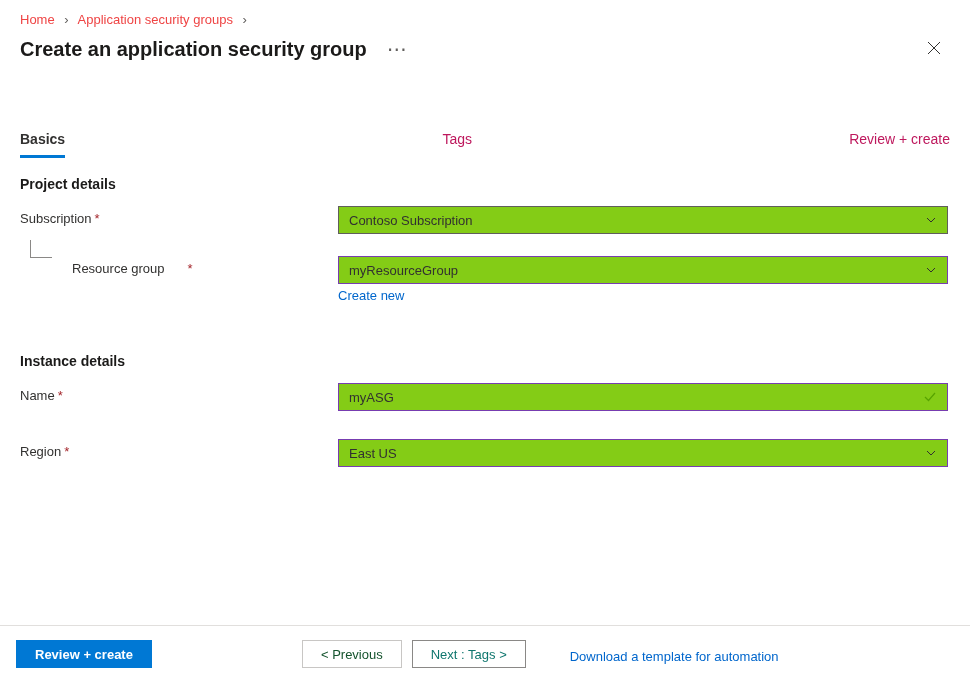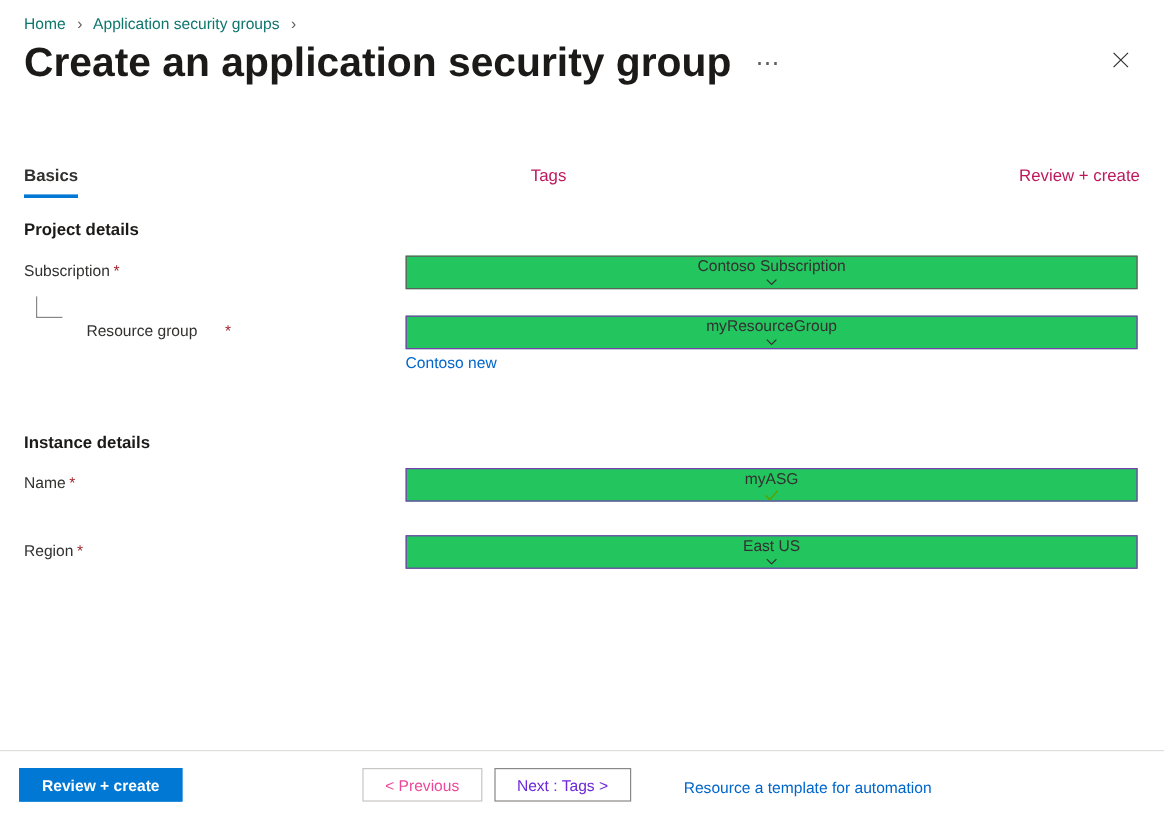--- a/index.html
+++ b/index.html
@@ -14,40 +14,40 @@
       background: #ffffff;
       width: 970px;
       height: 682px;
       position: relative;
     }
     .breadcrumb {
       padding: 12px 20px 6px 20px;
       font-size: 13px;
     }
     .breadcrumb a {
-      color: #0f766e;
+      color: #ef4444;
       text-decoration: none;
     }
     .breadcrumb-sep {
       color: #605e5c;
       margin: 0 6px;
     }
     .header {
       padding: 0 20px 18px 20px;
       display: flex;
       align-items: center;
       justify-content: space-between;
     }
     .header-left {
       display: flex;
       align-items: center;
       gap: 16px;
     }
     .page-title {
-      font-size: 34px;
+      font-size: 20px;
       font-weight: 600;
       color: #1b1a19;
     }
     .ellipsis {
       font-size: 20px;
       color: #605e5c;
       letter-spacing: 1px;
       cursor: pointer;
       padding: 4px;
     }
@@ -119,26 +119,25 @@
       max-width: 610px;
     }
     .select-box, .input-box {
       width: 100%;
       height: 28px;
       border: 1px solid #605e5c;
       padding: 0 10px;
       font-size: 13px;
       font-family: inherit;
       color: #323130;
-      background: #22c55e;
+      background: #84cc16;
       display: flex;
       align-items: center;
       justify-content: space-between;
       cursor: pointer;
-      flex-direction: column;
     }
     .select-box.touched, .input-box.touched {
       border-color: #773db0;
     }
     .input-box {
       cursor: text;
     }
     .chevron {
       width: 12px;
       height: 12px;
@@ -172,30 +171,30 @@
       gap: 10px;
     }
     .btn {
       height: 28px;
       padding: 0 18px;
       font-size: 13px;
       font-family: inherit;
       border: 1px solid #8a8886;
       background: #fff;
       cursor: pointer;
-      color: #6d28d9;
+      color: #0f766e;
     }
     .btn-primary {
       background: #0078d4;
       border-color: #0078d4;
       color: #fff;
       font-weight: 600;
     }
     .btn.disabled {
-      color: #ec4899;
+      color: #14532d;
       border-color: #c8c6c4;
       cursor: default;
     }
     .footer-spacer {
       width: 130px;
     }
     .footer-link {
       margin-left: 34px;
     }
     .rg-row {
@@ -253,21 +252,21 @@
     <span>Resource group</span>
       <span class="required">*</span>
   </div>
   <div class="form-control-wrap">
     <div class="select-box touched">
       <span>myResourceGroup</span>
       <svg class="chevron" viewBox="0 0 12 12">
           <path d="M2 4 L6 8 L10 4" fill="none" stroke="#323130" stroke-width="1"></path>
         </svg>
     </div>
-    <a class="link">Contoso new</a>
+    <a class="link">Create new</a>
   </div>
 </div>
 
 <div class="section-header instance-section">Instance details</div>
 
 <div class="form-row">
   <div class="form-label">
     <span>Name</span>
       <span class="required">*</span>
   </div>
@@ -294,14 +293,14 @@
         </svg>
     </div>
   </div>
 </div>
 
 <div class="footer">
   <button class="btn btn-primary">Review + create</button>
   <div class="footer-spacer"></div>
   <button class="btn disabled">&lt; Previous</button>
   <button class="btn">Next : Tags &gt;</button>
-  <a class="link footer-link">Resource a template for automation</a>
+  <a class="link footer-link">Download a template for automation</a>
 </div>
 
 </body></html>

